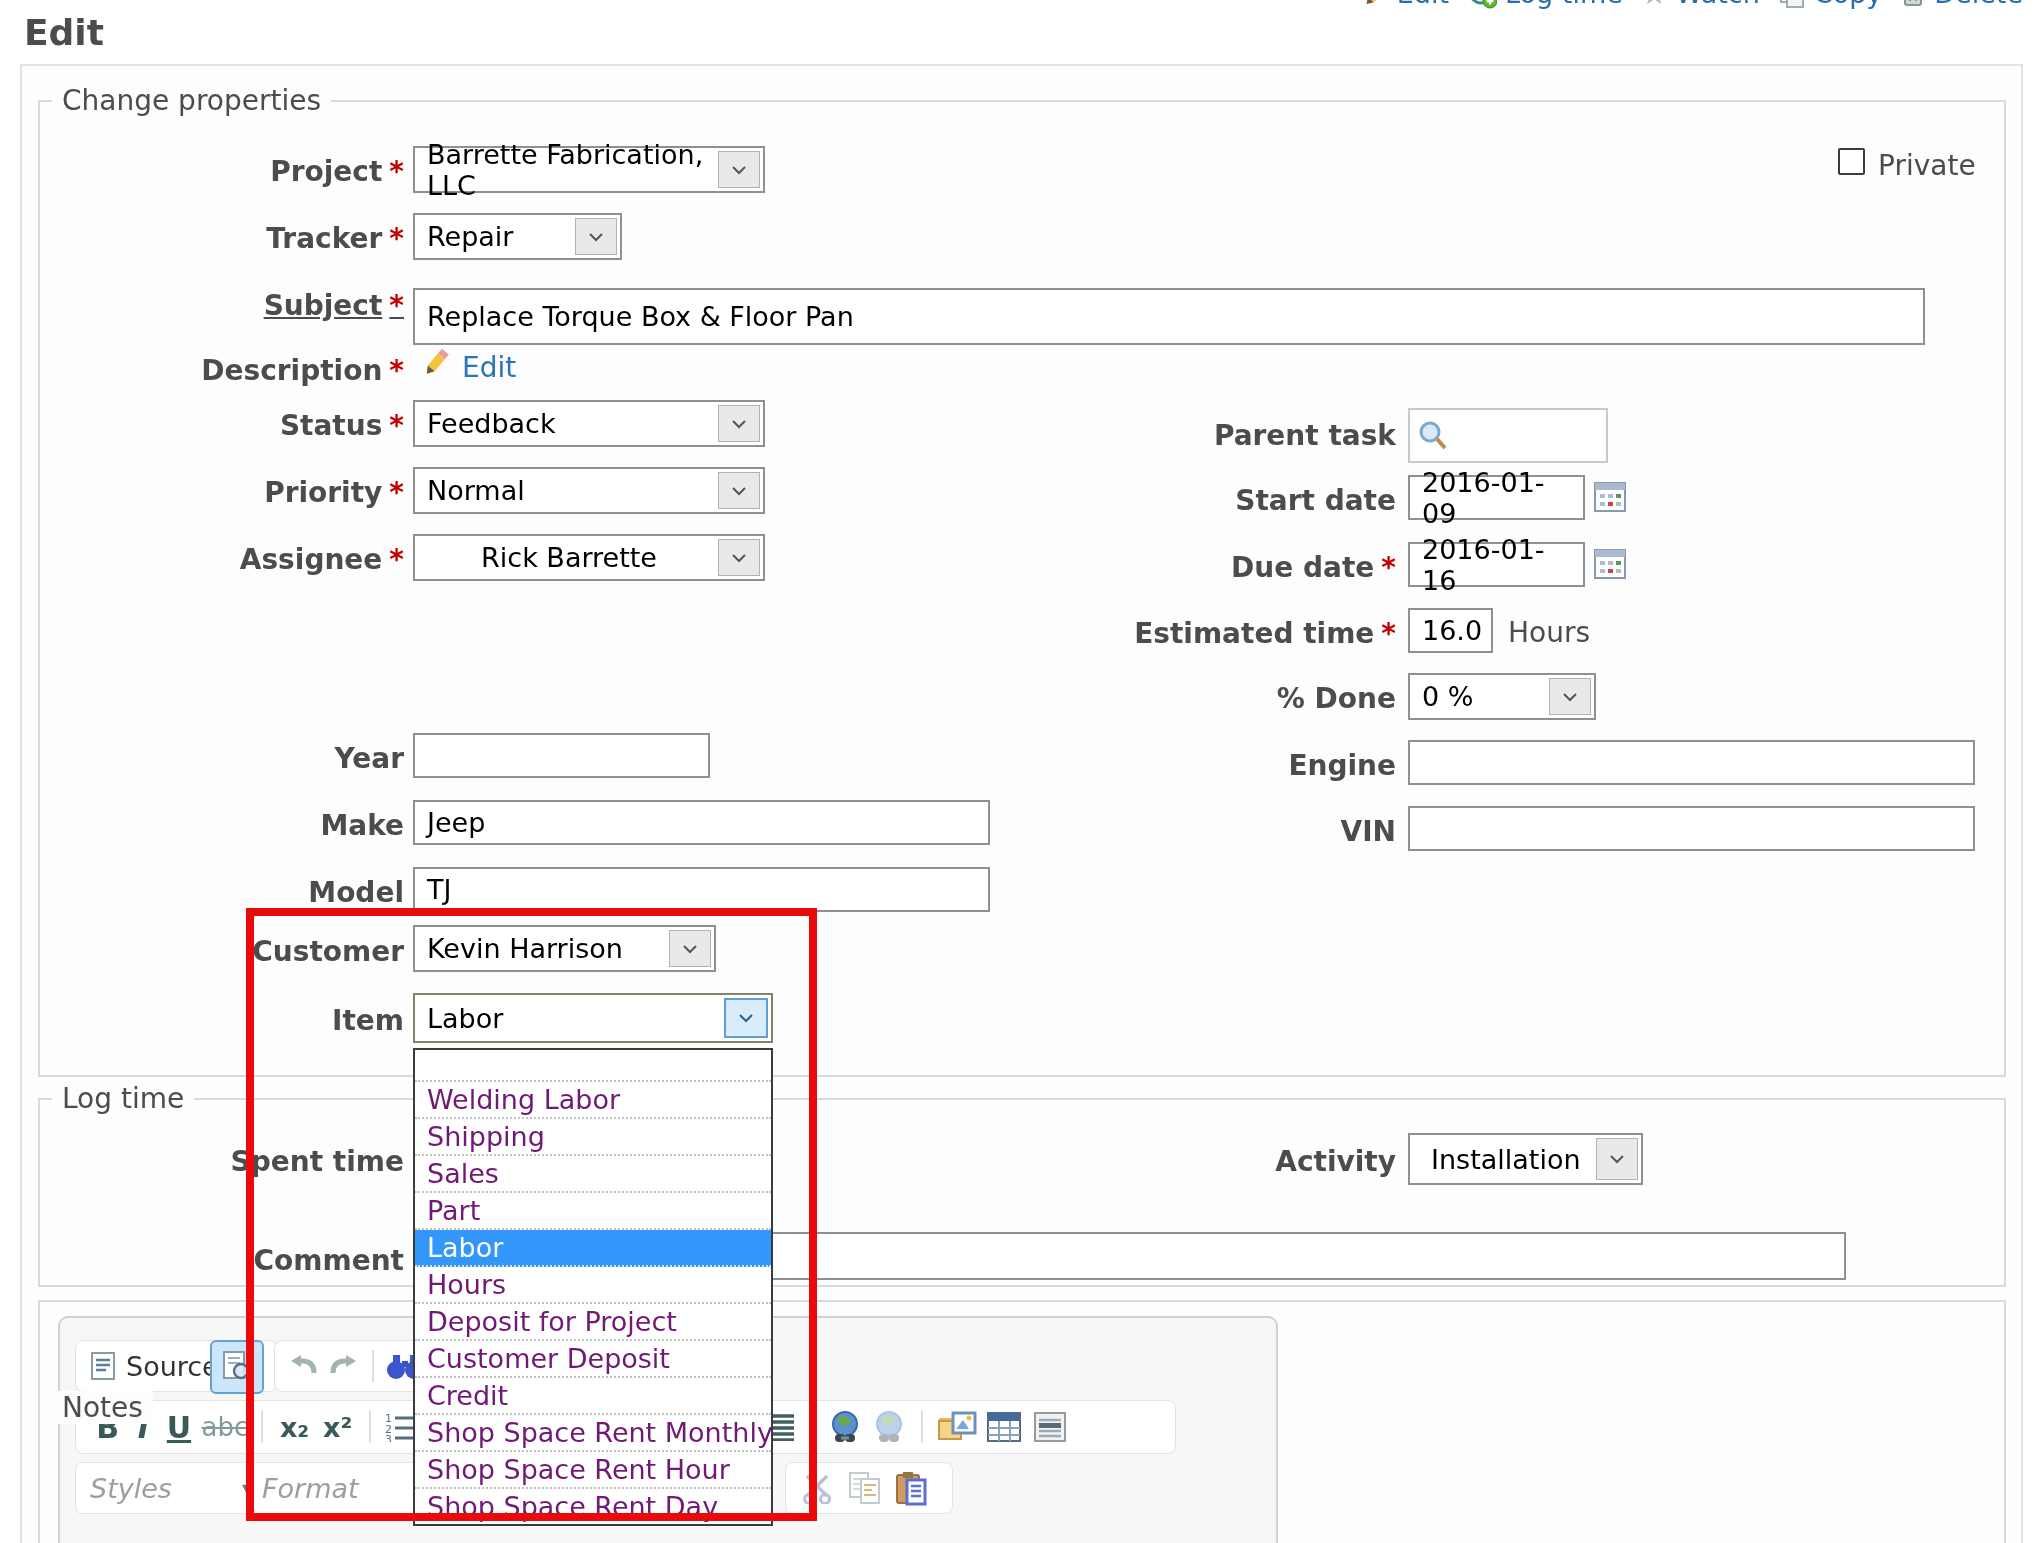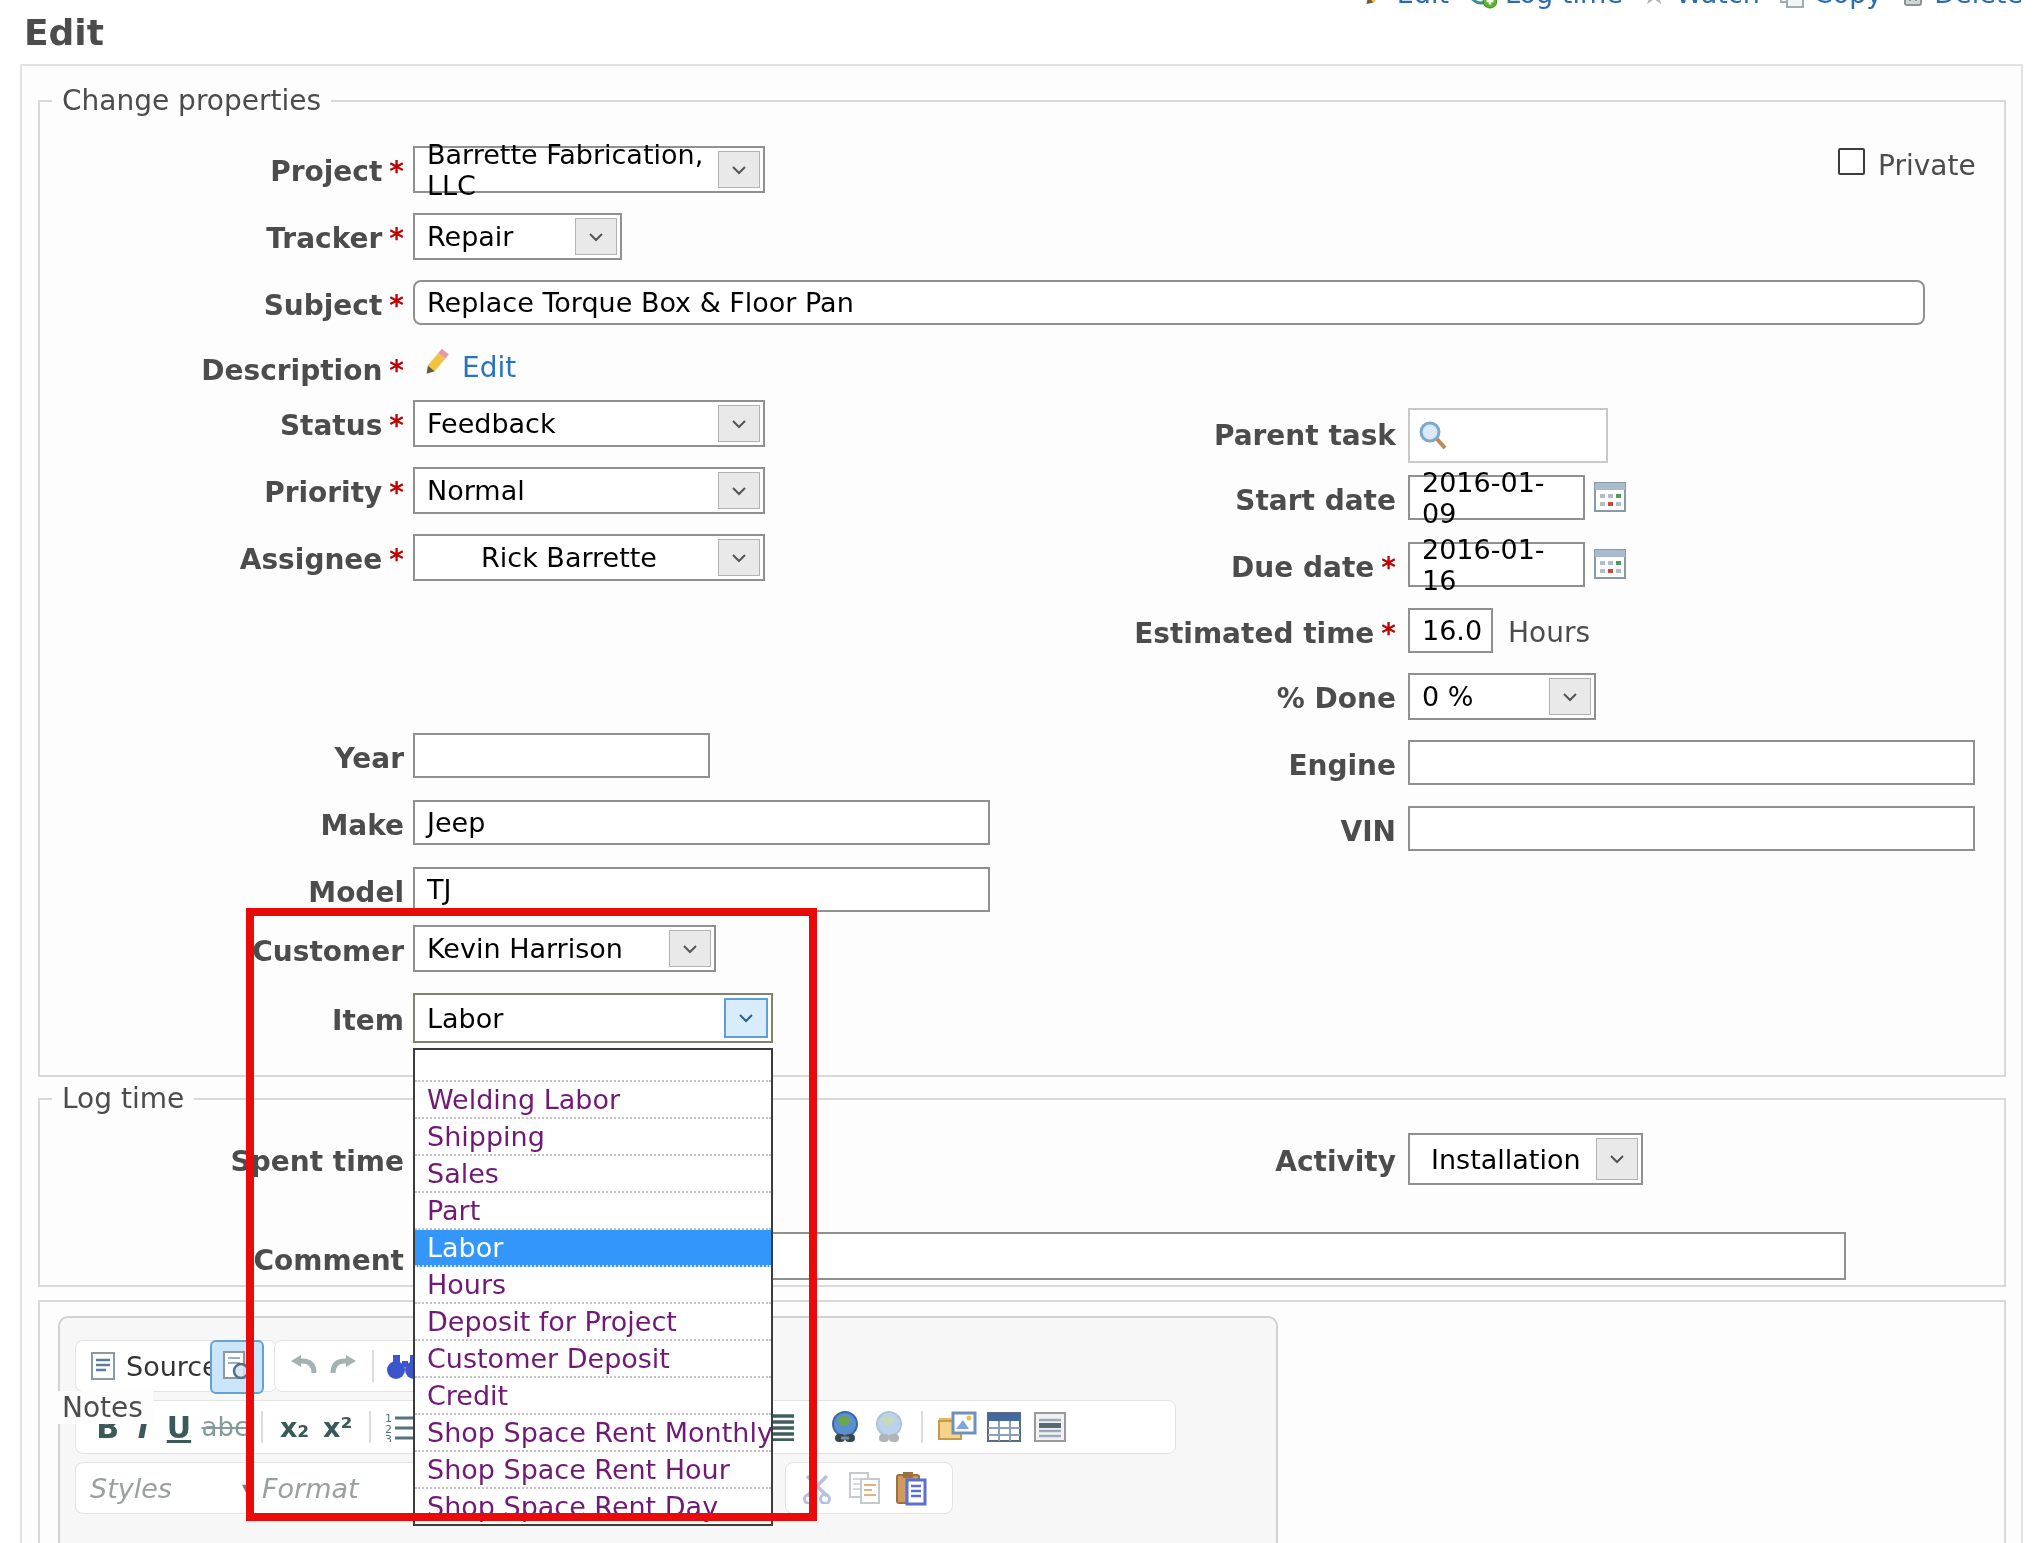--- a/index.html
+++ b/index.html
@@ -128,22 +128,22 @@
   <div class="flbl" style="left:100px;top:222px;width:304px;"><span>Tracker</span><span class="req">*</span></div>
   <div class="sel" style="left:413px;top:213px;width:209px;height:47px;">
       <span>Repair</span>
     <span class="selbtn">
         <svg width="16" height="10">
           <polyline points="2,2 8,8 14,2" fill="none" stroke="#555" stroke-width="2"></polyline>
         </svg>
       </span>
     </div>
 
-  <div class="flbl" style="left:100px;top:289px;width:304px;"><span>Subject</span><span class="req">*</span></div>
-  <div class="inp" style="left:413px;top:280px;width:1512px;height:45px;border-radius:8px;">
+  <div class="flbl" style="left:100px;top:289px;width:304px;text-decoration:underline;"><span>Subject</span><span class="req">*</span></div>
+  <div class="inp" style="left:413px;top:288px;width:1512px;height:57px;">
       <span>Replace Torque Box &amp; Floor Pan</span>
     </div>
 
   <div class="flbl" style="left:100px;top:354px;width:304px;"><span>Description</span><span class="req">*</span></div>
   <svg class="abs" style="left:420px;top:345px;" width="32" height="34">
       <g transform="rotate(40 16 17)">
         <rect x="12" y="3" width="9" height="6" fill="#e89aa0"></rect>
         <rect x="12" y="9" width="9" height="16" fill="#f2c33c"></rect>
         <polygon points="12,25 21,25 16.5,32" fill="#6b5b3a"></polygon>
       </g>

